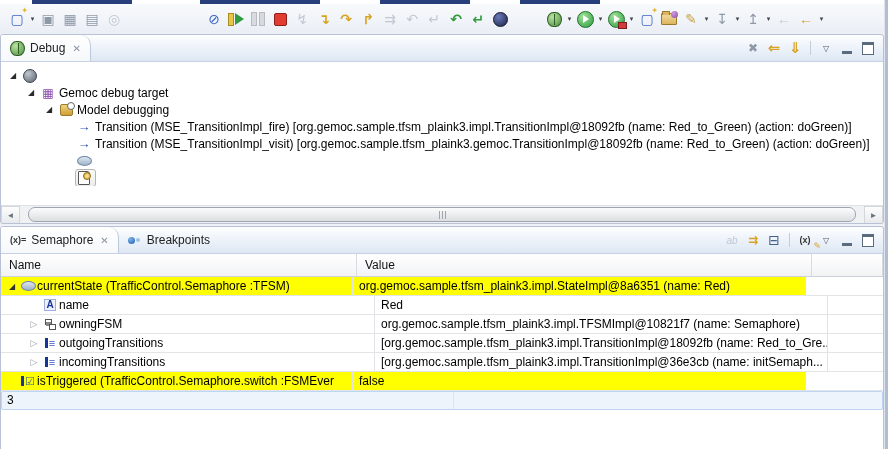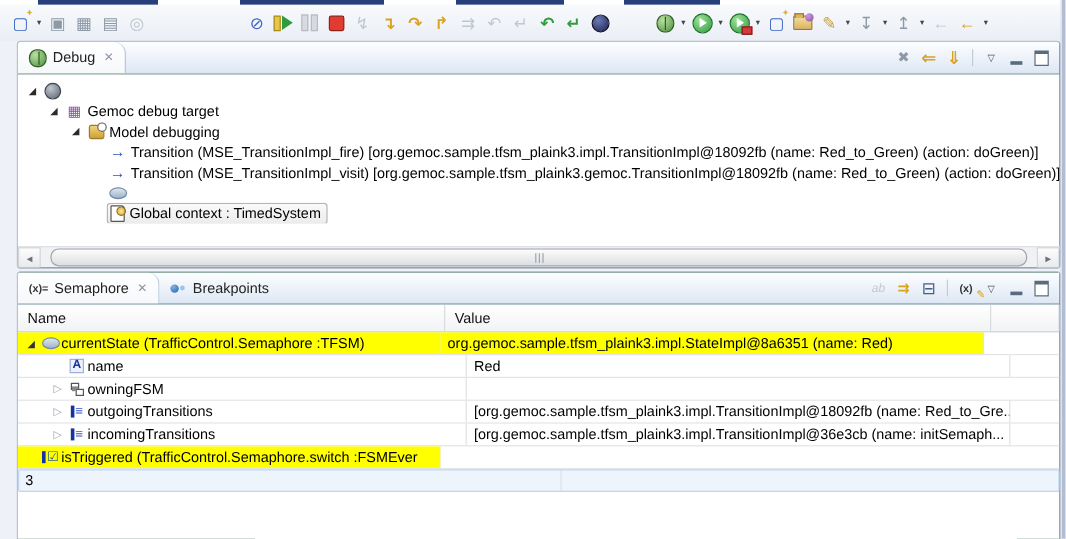--- a/index.html
+++ b/index.html
@@ -31,21 +31,21 @@
   .cs-stop{width:11px;height:11px;background:#e03c31;border:1px solid #8f1f18;border-radius:2px;}
   .cs-runcircle{width:15px;height:15px;border-radius:50%;background:radial-gradient(circle at 35% 30%,#9fe29a,#2f9b3e);
      display:flex;align-items:center;justify-content:center;border:1px solid #1d7029;}
   .cs-runcircle .tri{width:0;height:0;border-left:6px solid #fff;border-top:4px solid transparent;border-bottom:4px solid transparent;margin-left:2px;}
   .cs-toolbox{position:absolute;bottom:0;right:-1px;width:7px;height:5px;background:#d23b3b;border:1px solid #7d1d1d;}
   .cs-folder{width:14px;height:10px;background:linear-gradient(#f3dca0,#dcb45f);border:1px solid #9a7b2d;border-radius:1px;position:relative;}
   .cs-folder::before{content:"";position:absolute;top:-3px;left:0;width:6px;height:3px;background:#dcb45f;border:1px solid #9a7b2d;border-bottom:none;}
   .cs-folder::after{content:"";position:absolute;top:-3px;right:-2px;width:7px;height:7px;border-radius:50%;background:radial-gradient(circle at 35% 30%,#cf9ae0,#8a4ba8);}
   .cs-sphere{width:13px;height:13px;border-radius:50%;background:radial-gradient(circle at 35% 30%,#6b7ab8,#1d2248);border:1px solid #11142c;}
   
-  .view{position:absolute;left:14px;right:4px;background:#14532d;border:1px solid #b9c2d4;border-radius:3px;overflow:hidden;}
+  .view{position:absolute;left:0;right:4px;background:#fca5a5;border:1px solid #b9c2d4;border-radius:3px;overflow:hidden;}
   #debug-view{top:34px;height:188px;}
   #vars-view{top:226px;height:226px;}
   .tabbar{height:26px;display:flex;align-items:stretch;
      background:linear-gradient(#fdfeff,#dde7f4);border-bottom:1px solid #c6d2e4;}
   .tab{display:flex;align-items:center;gap:5px;padding:0 9px;font-size:12px;color:#222;position:relative;}
   .tab.active{background:linear-gradient(#ffffff,#f6f8fb);border-right:1px solid #bcc8da;border-top-right-radius:10px;font-weight:normal;}
   .tab .close{font-size:10px;color:#8a94a2;margin-left:2px;}
   .view-toolbar{margin-left:auto;display:flex;align-items:center;gap:3px;padding-right:6px;}
   .vti{min-width:18px;height:18px;display:inline-flex;align-items:center;justify-content:center;font-size:12px;}
   .vsep{width:1px;height:14px;background:#c3ccd9;margin:0 3px;}
@@ -228,21 +228,20 @@
       <span class="tlabel">Transition (MSE_TransitionImpl_visit) [org.gemoc.sample.tfsm_plaink3.gemoc.TransitionImpl@18092fb (name: Red_to_Green) (action: doGreen)]</span>
     </div>
     <div class="trow ind3">
       <span class="ticon">
           <span class="cs-state"></span>
         </span>
     </div>
     <div class="trow ind3">
       <span class="sel-pill">
         <span class="cs-frame"></span>
-        <span>Global context : TimedSystem</span>
       </span>
     </div>
   </div>
   <div class="hscroll">
     <span class="sbtn">◄</span>
     <span class="strack">
       <span class="sthumb">
           <i></i>
           <i></i>
           <i></i>
@@ -313,20 +312,21 @@
     </div>
 
     <div class="vrow">
       <span class="vc nm col-name vind1">
         <span class="vtwist c">▷</span>
         <span class="vicon">
             <span class="cs-fsm"></span>
           </span>
         <span>owningFSM</span>
       </span>
+      <span class="vc val col-value">org.gemoc.sample.tfsm_plaink3.impl.TFSMImpl@10821f7 (name: Semaphore)</span>
       <span class="col-rest"></span>
     </div>
 
     <div class="vrow">
       <span class="vc nm col-name vind1">
         <span class="vtwist c">▷</span>
         <span class="vicon">
             <span class="i-list">≡</span>
           </span>
         <span>outgoingTransitions</span>
@@ -348,20 +348,21 @@
     </div>
 
     <div class="vrow hl-yellow">
       <span class="vc nm col-name vind0">
         <span class="vtwist"></span>
         <span class="vicon">
             <span class="i-bool">☑</span>
           </span>
         <span>isTriggered (TrafficControl.Semaphore.switch :FSMEver</span>
       </span>
+      <span class="vc val col-value">false</span>
       <span class="col-rest"></span>
     </div>
 
     <div class="vrow selected">
       <span class="vc val col-value">3</span>
       <span class="col-rest"></span>
     </div>
   </div>
 </div>
 

